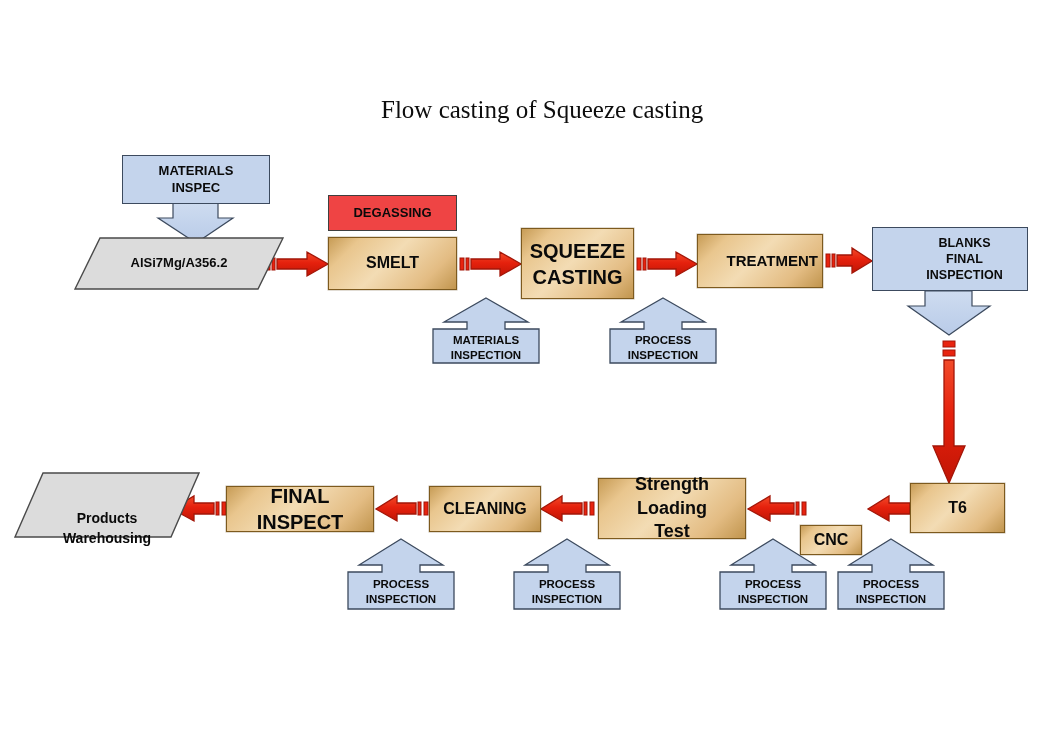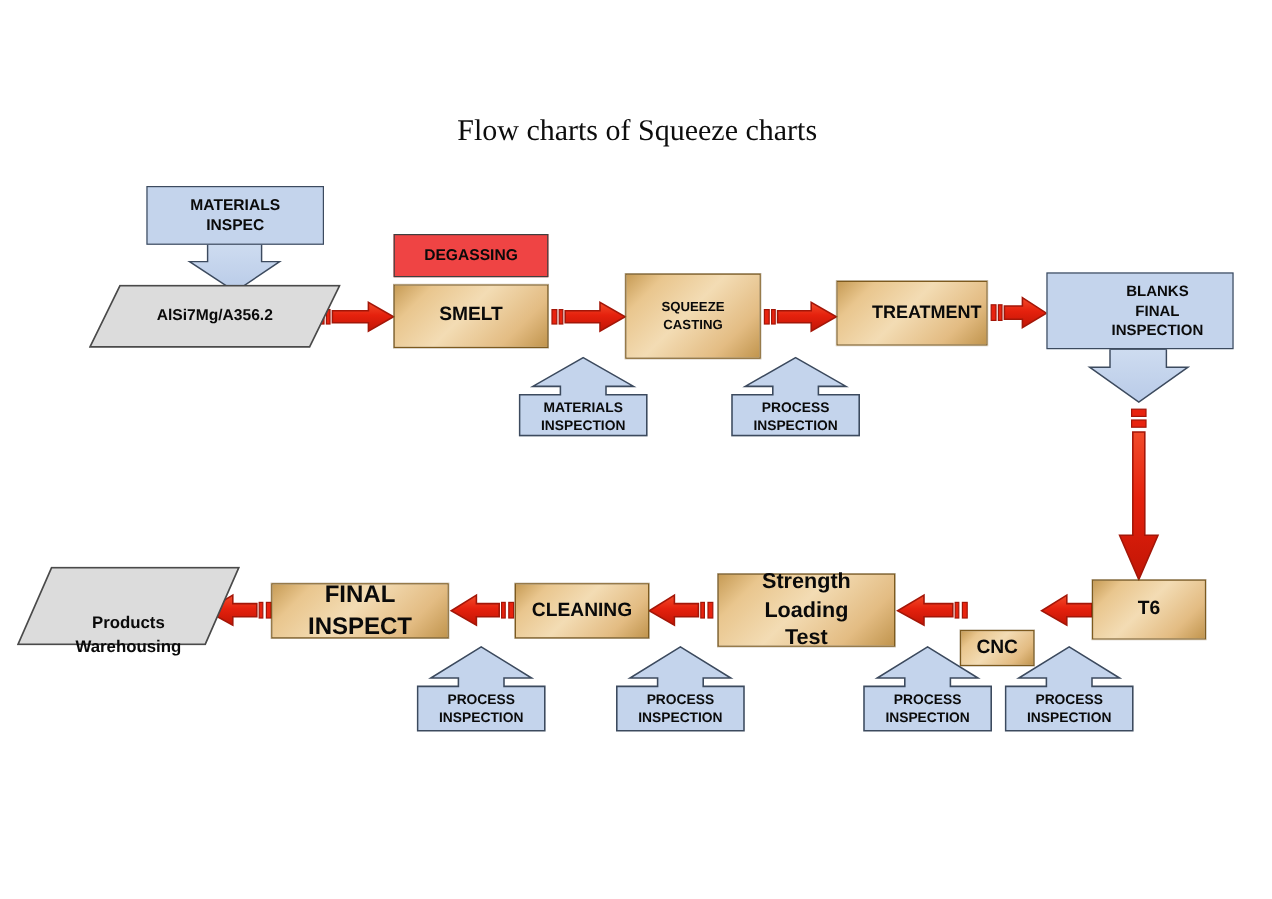--- a/index.html
+++ b/index.html
@@ -68,21 +68,21 @@
   }
 
   
   #arrows{position:absolute;left:0;top:0;width:1060px;height:749px;pointer-events:none;}
 </style>
 </head>
 <body>
 
 <div id="canvas">
 
-  <div class="title" style="left:381px;top:96px;">Flow charts of Squeeze charts</div>
+  <div class="title" style="left:381px;top:96px;">Flow casting of Squeeze casting</div>
 
   <svg id="arrows" viewBox="0 0 1060 749" width="1060" height="749">
     <defs>
       <linearGradient id="redgrad" x1="0" y1="0" x2="0" y2="1">
         <stop offset="0%" stop-color="#f24b2a"></stop>
         <stop offset="45%" stop-color="#e5210d"></stop>
         <stop offset="100%" stop-color="#c11505"></stop>
       </linearGradient>
       <linearGradient id="bluefill" x1="0" y1="0" x2="0" y2="1">
         <stop offset="0%" stop-color="#cedcf0"></stop>
@@ -172,21 +172,21 @@
   </div>
 
   <div class="node grey" style="left:328px;top:195px;width:129px;height:36px;font-size:13px;">
     <span class="lbl">DEGASSING</span>
   </div>
 
   <div class="node tan" style="left:328px;top:237px;width:129px;height:53px;font-size:16px;">
     <span class="lbl">SMELT</span>
   </div>
 
-  <div class="node tan" style="left:521px;top:228px;width:113px;height:71px;font-size:11px;">
+  <div class="node tan" style="left:521px;top:228px;width:113px;height:71px;font-size:20px;">
     <span class="lbl" style="white-space:pre-line;">SQUEEZE
 CASTING</span>
   </div>
 
   <div class="node tan" style="left:697px;top:234px;width:126px;height:54px;font-size:15px;text-align:right;">
     <span class="lbl">TREATMENT</span>
   </div>
 
   <div class="node blue" style="left:872px;top:227px;width:156px;height:64px;font-size:12.5px;">
     <span class="lbl" style="white-space:pre-line;padding-left:33px;">BLANKS

